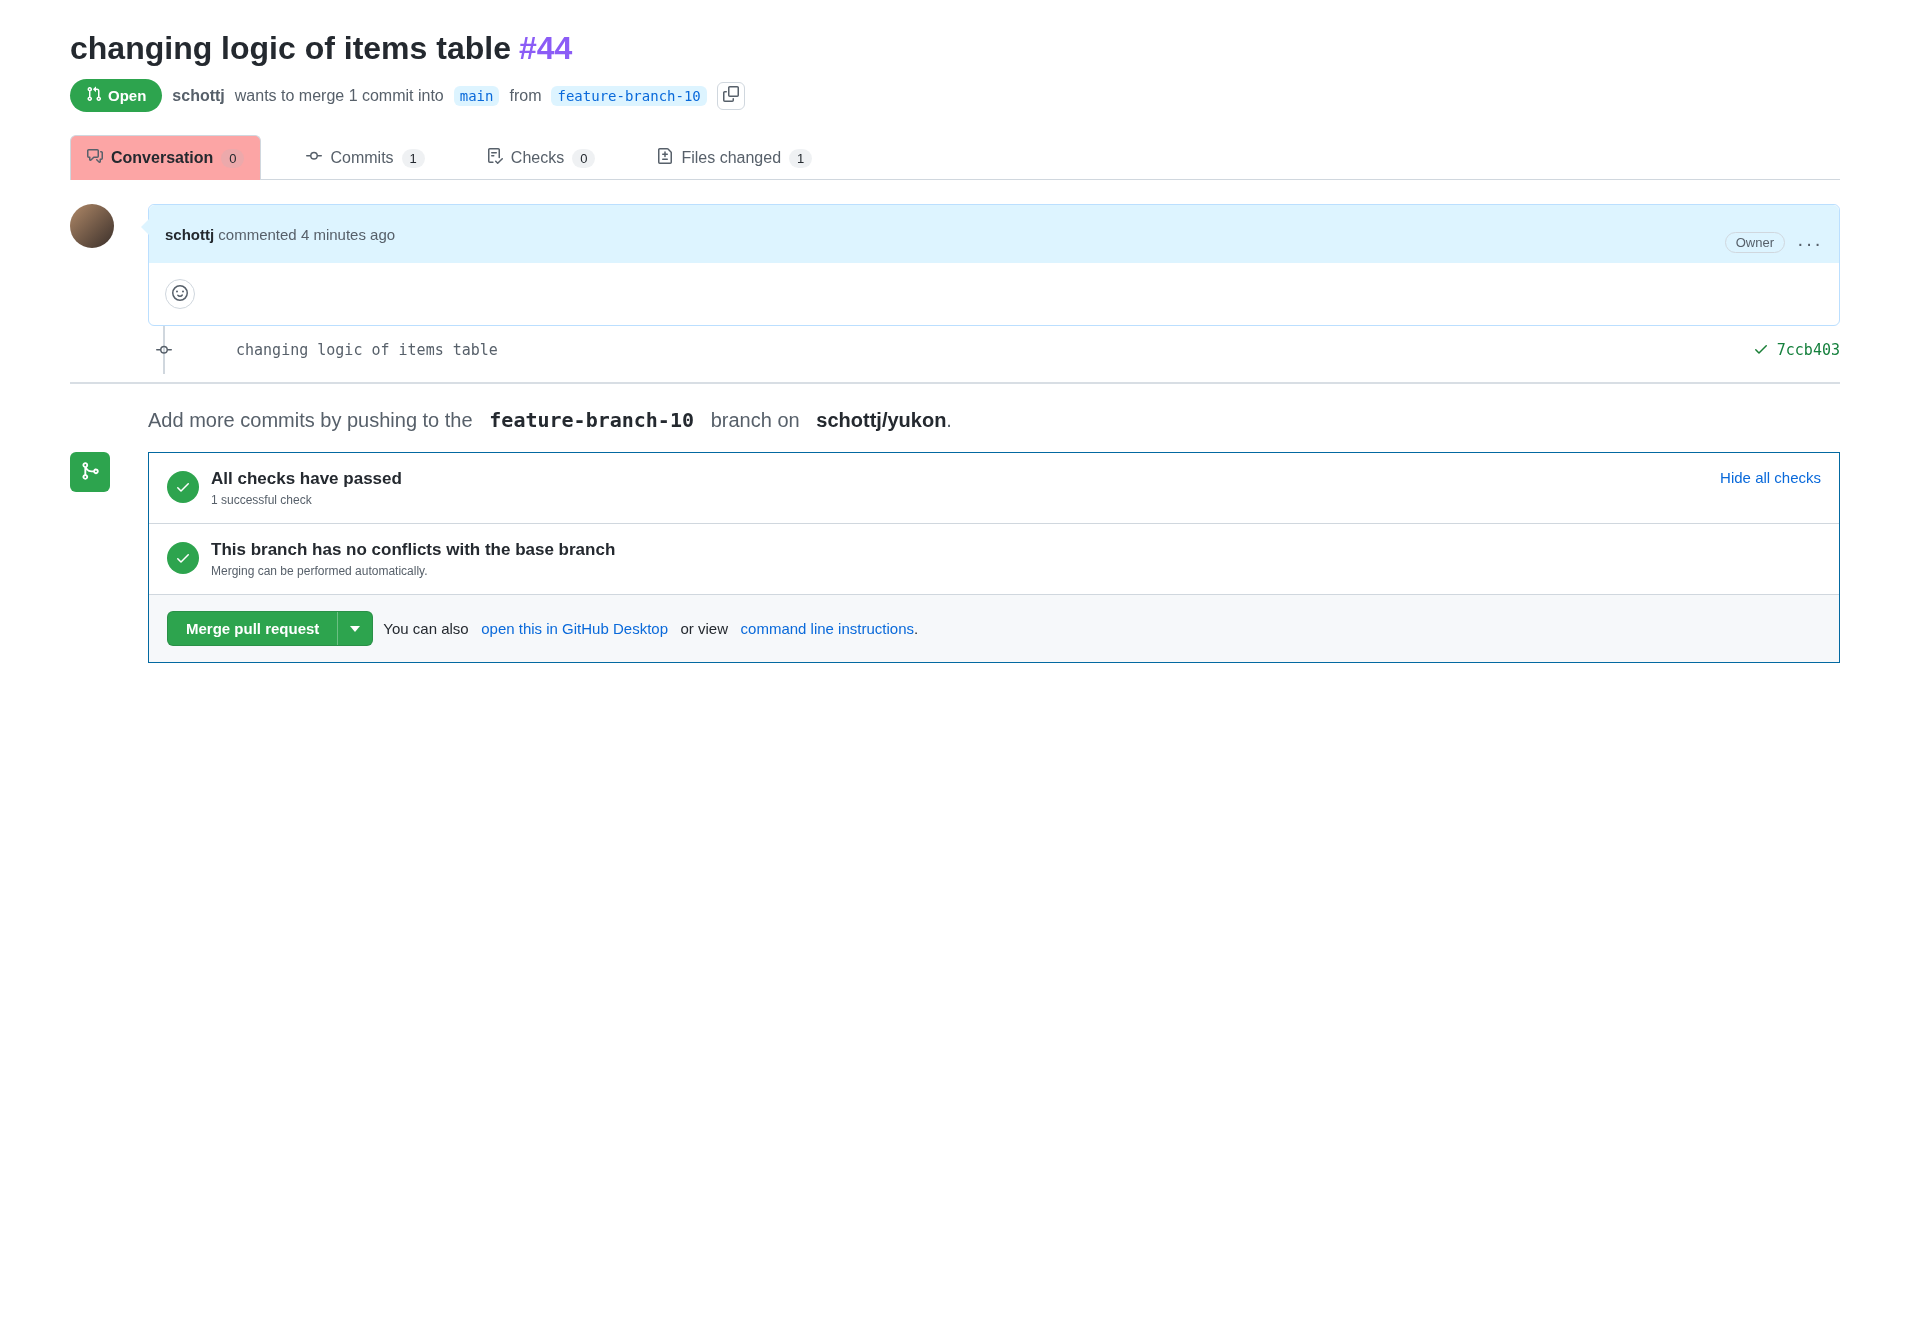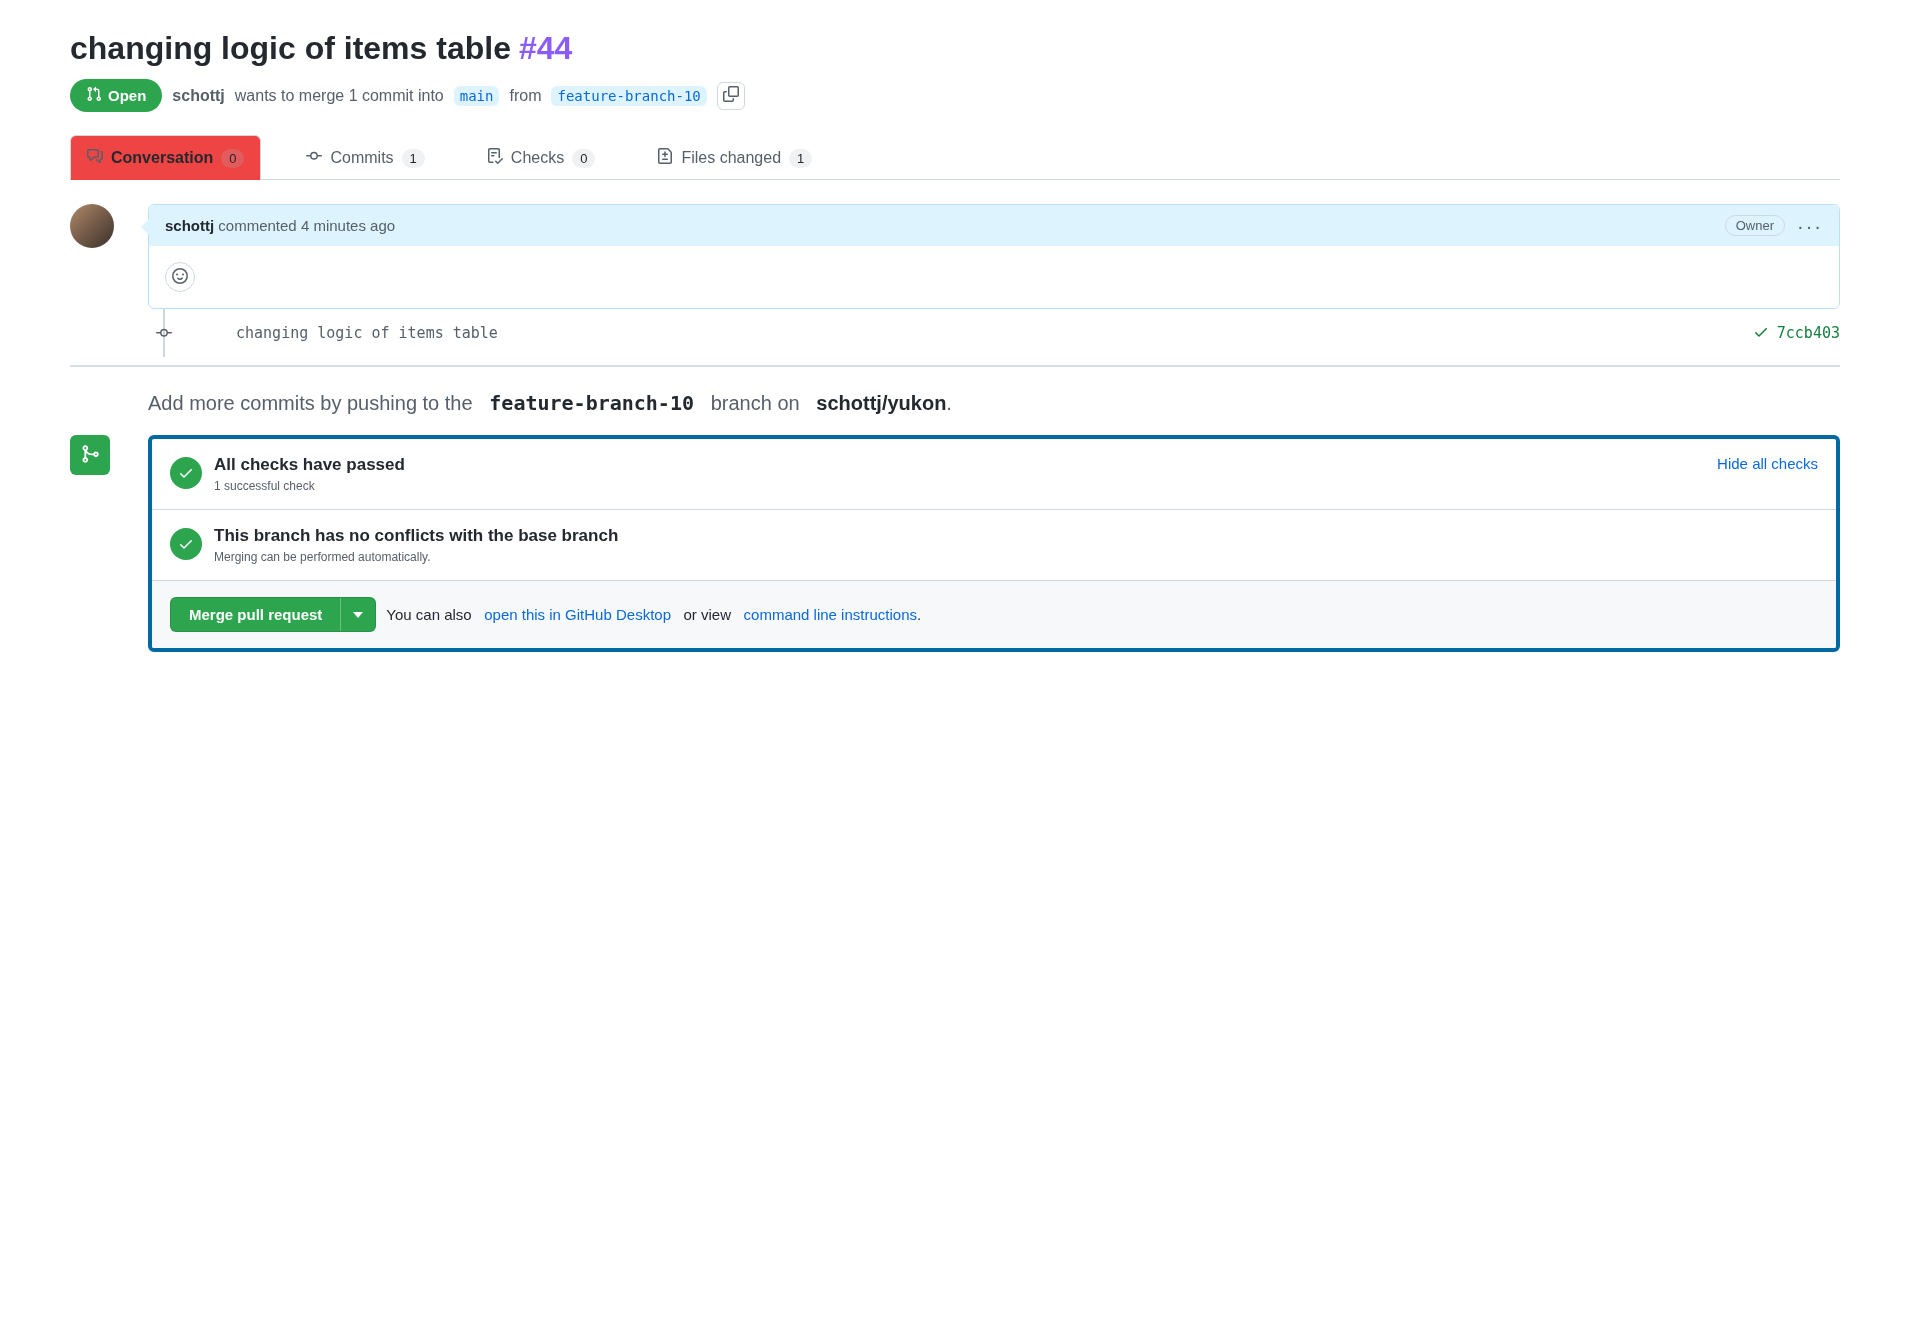--- a/index.html
+++ b/index.html
@@ -42,21 +42,21 @@
   .tabnav { border-bottom: 1px solid #d0d7de; margin-top: 22px; display: flex; gap: 28px; }
   .tabnav-tab {
     display: inline-flex; align-items: center; gap: 8px;
     padding: 12px 16px; font-size: 16px; color: #57606a;
     border: 1px solid transparent; border-bottom: none;
     cursor: pointer; position: relative; top: 1px;
     border-top-left-radius: 6px; border-top-right-radius: 6px;
   }
   .tabnav-tab.selected {
     color: #24292f; font-weight: 600;
-    background: #ef4444; border-color: #d0d7de;
+    background: #fca5a5; border-color: #d0d7de;
   }
   .tabnav-tab svg { width: 16px; height: 16px; fill: #57606a; }
   .counter {
     background: #afb8c133; color: #24292f;
     border-radius: 999px; padding: 2px 8px; font-size: 13px; font-weight: 500;
   }
 
   
   .discussion { margin-top: 24px; position: relative; }
   .avatar {
@@ -74,21 +74,21 @@
   .comment-box::before {
     content: ""; position: absolute; left: -8px; top: 14px;
     border: 8px solid transparent; border-right-color: #ddf4ff; border-left: 0;
   }
   .comment-header {
     background: #ddf4ff; padding: 10px 16px; display: flex; align-items: center;
     border-top-left-radius: 6px; border-top-right-radius: 6px;
     color: #57606a; font-size: 15px;
   }
   .comment-header .strong { font-weight: 600; color: #24292f; }
-  .comment-header-right { margin-left: auto; display: flex; align-items: center; gap: 12px; }
+  .comment-header-right { margin-left: auto; display: flex; align-items: center; gap: 12px; margin-top: 17px; }
   .owner-badge {
     border: 1px solid #d0d7de; border-radius: 999px; padding: 2px 10px;
     font-size: 13px; color: #57606a; background: transparent;
   }
   .kebab { color: #57606a; font-size: 20px; line-height: 1; cursor: pointer; letter-spacing: 2px; }
   .comment-body { padding: 16px; }
   .no-desc { color: #57606a; font-style: italic; font-size: 16px; margin-bottom: 14px; }
   .react-btn {
     width: 30px; height: 30px; border: 1px solid #d0d7de; border-radius: 50%;
     display: inline-flex; align-items: center; justify-content: center;
@@ -125,21 +125,21 @@
   
   .merge-area { position: relative; }
   .merge-icon-badge {
     position: absolute; left: -78px; top: 0;
     width: 40px; height: 40px; background: #2da44e; border-radius: 6px;
     display: flex; align-items: center; justify-content: center;
   }
   .merge-icon-badge svg { width: 20px; height: 20px; fill: #fff; }
 
   .merge-box {
-    border: 4px solid #0369a1; border-radius: 6px; overflow: hidden;
+    border: 1px solid #0369a1; border-radius: 0; overflow: hidden;
     position: relative;
   }
   .merge-box::before {
     content: ""; position: absolute; left: -8px; top: 12px;
     border: 8px solid transparent; border-right-color: #ffffff; border-left: 0;
     filter: drop-shadow(-1px 0 0 #2da44e);
   }
   .status-row {
     display: flex; align-items: flex-start; gap: 12px;
     padding: 16px 18px; border-bottom: 1px solid #d0d7de;

